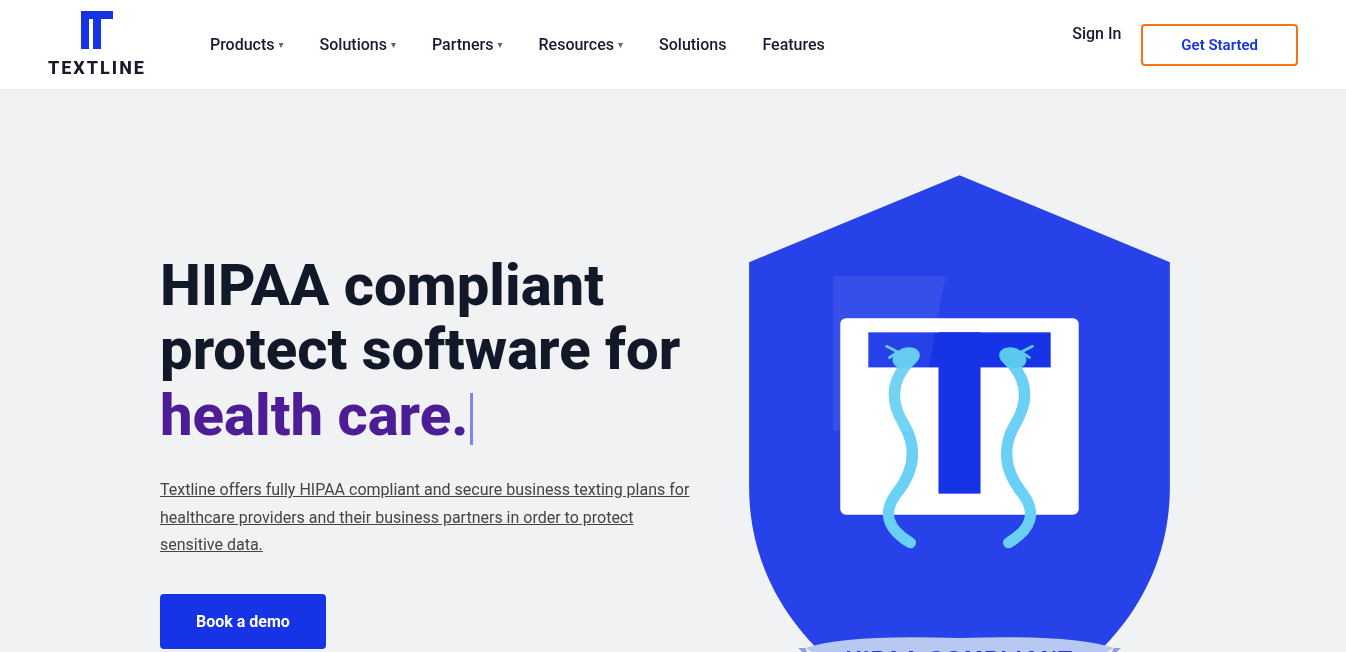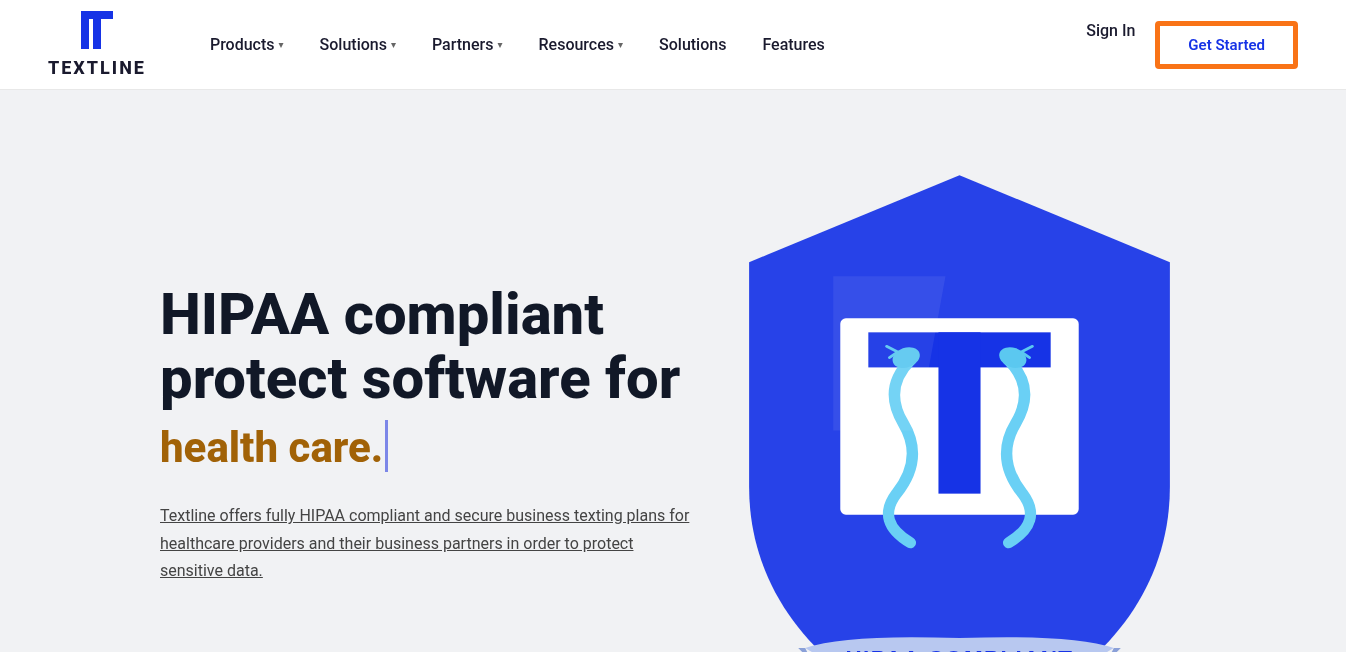--- a/index.html
+++ b/index.html
@@ -72,22 +72,22 @@
       font-size: 16px;
       font-weight: 500;
       color: #1a1a2e;
       cursor: pointer;
       text-decoration: none;
     }
     .get-started {
       font-size: 15px;
       font-weight: 600;
       color: #1633e6;
-      border: 5px solid #f97316;
-      padding: 10px 28px;
+      border: 2px solid #f97316;
+      padding: 10px 38px;
       border-radius: 4px;
       cursor: pointer;
       background: white;
       text-decoration: none;
       white-space: nowrap;
     }
 
     
     .hero {
       background: #f1f2f4;
@@ -103,23 +103,23 @@
       flex: 1;
     }
     .hero-title {
       font-size: 58px;
       font-weight: 800;
       color: #111827;
       line-height: 1.1;
       margin-bottom: 8px;
     }
     .hero-title-highlight {
-      font-size: 42px;
+      font-size: 58px;
       font-weight: 800;
-      color: #a16207;
+      color: #4c1d95;
       line-height: 1.15;
       display: inline;
     }
     .cursor {
       display: inline-block;
       width: 3px;
       height: 52px;
       background: #7c87e8;
       margin-left: 2px;
       vertical-align: middle;
@@ -207,20 +207,21 @@
 </nav>
 
 <section class="hero">
   <div class="hero-content">
     <h1 class="hero-title">
       <span>HIPAA compliant</span><br>
       <span>protect software for</span><br>
       <span class="hero-title-highlight">health care.</span><span class="cursor"></span>
     </h1>
     <p class="hero-subtitle">Textline offers fully HIPAA compliant and secure business texting plans for healthcare providers and their business partners in order to protect sensitive data.</p>
+    <a class="book-demo-btn" href="#">Book a demo</a>
   </div>
 
   <div class="hero-visual">
 
     <svg class="shield-svg" viewBox="0 0 380 430" fill="none" xmlns="http://www.w3.org/2000/svg">
 
       <path d="M190 18 L340 80 L340 240 C340 330 270 390 190 415 C110 390 40 330 40 240 L40 80 Z" fill="#1633e6" opacity="0.92"></path>
 
       <path d="M190 18 L340 80 L340 240 C340 330 270 390 190 415 C110 390 40 330 40 240 L40 80 Z" fill="url(#noise)" opacity="0.3"></path>
 

